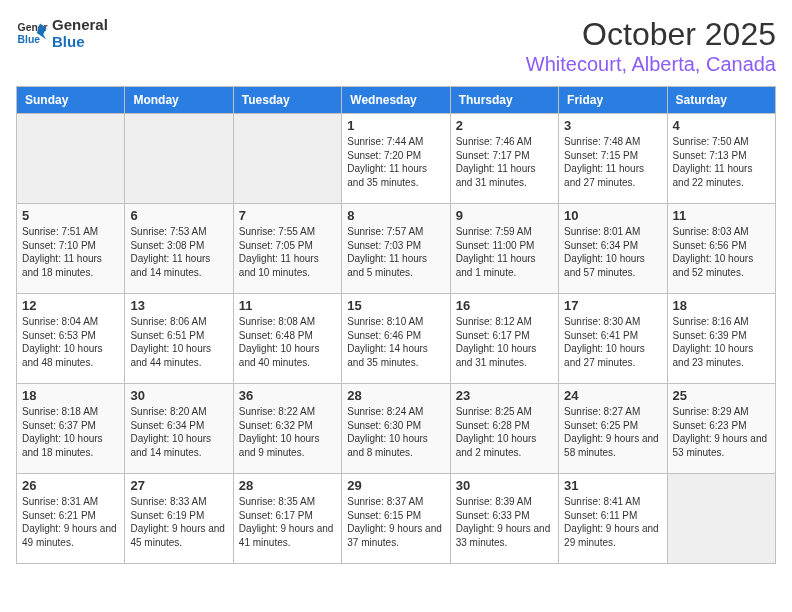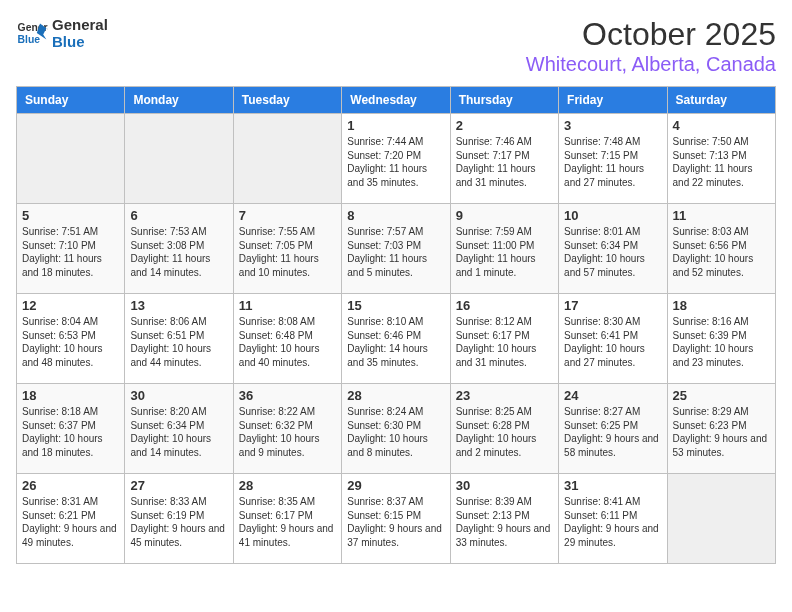--- a/index.html
+++ b/index.html
@@ -240,21 +240,21 @@
         <td>
           <div class="day-num">28</div>
           <div class="day-info"><span>Sunrise: 8:35 AM</span><br><span>Sunset: 6:17 PM</span><br><span>Daylight: 9 hours and 41 minutes.</span></div>
         </td>
         <td>
           <div class="day-num">29</div>
           <div class="day-info"><span>Sunrise: 8:37 AM</span><br><span>Sunset: 6:15 PM</span><br><span>Daylight: 9 hours and 37 minutes.</span></div>
         </td>
         <td>
           <div class="day-num">30</div>
-          <div class="day-info"><span>Sunrise: 8:39 AM</span><br><span>Sunset: 2:13 PM</span><br><span>Daylight: 9 hours and 33 minutes.</span></div>
+          <div class="day-info"><span>Sunrise: 8:39 AM</span><br><span>Sunset: 6:33 PM</span><br><span>Daylight: 9 hours and 33 minutes.</span></div>
         </td>
         <td>
           <div class="day-num">31</div>
           <div class="day-info"><span>Sunrise: 8:41 AM</span><br><span>Sunset: 6:11 PM</span><br><span>Daylight: 9 hours and 29 minutes.</span></div>
         </td>
         <td class="empty-cell"></td>
       </tr>
     </tbody>
 </table>
 

